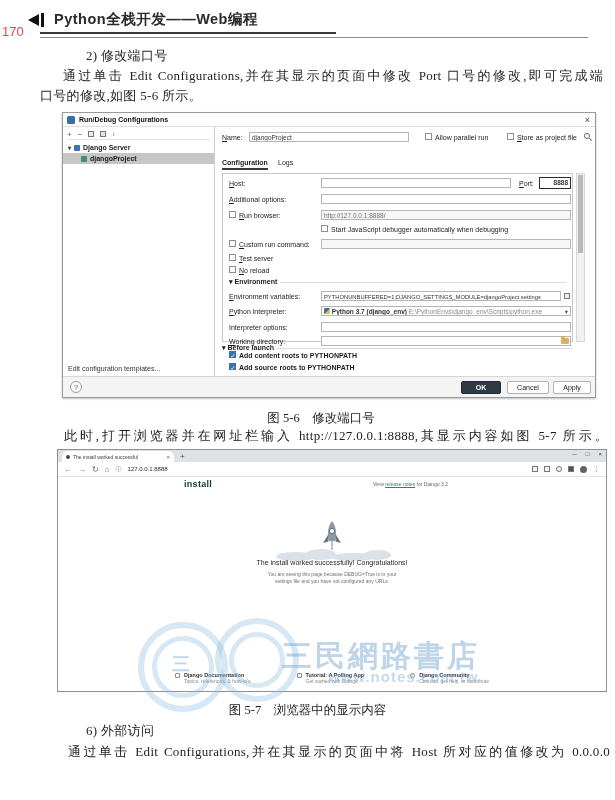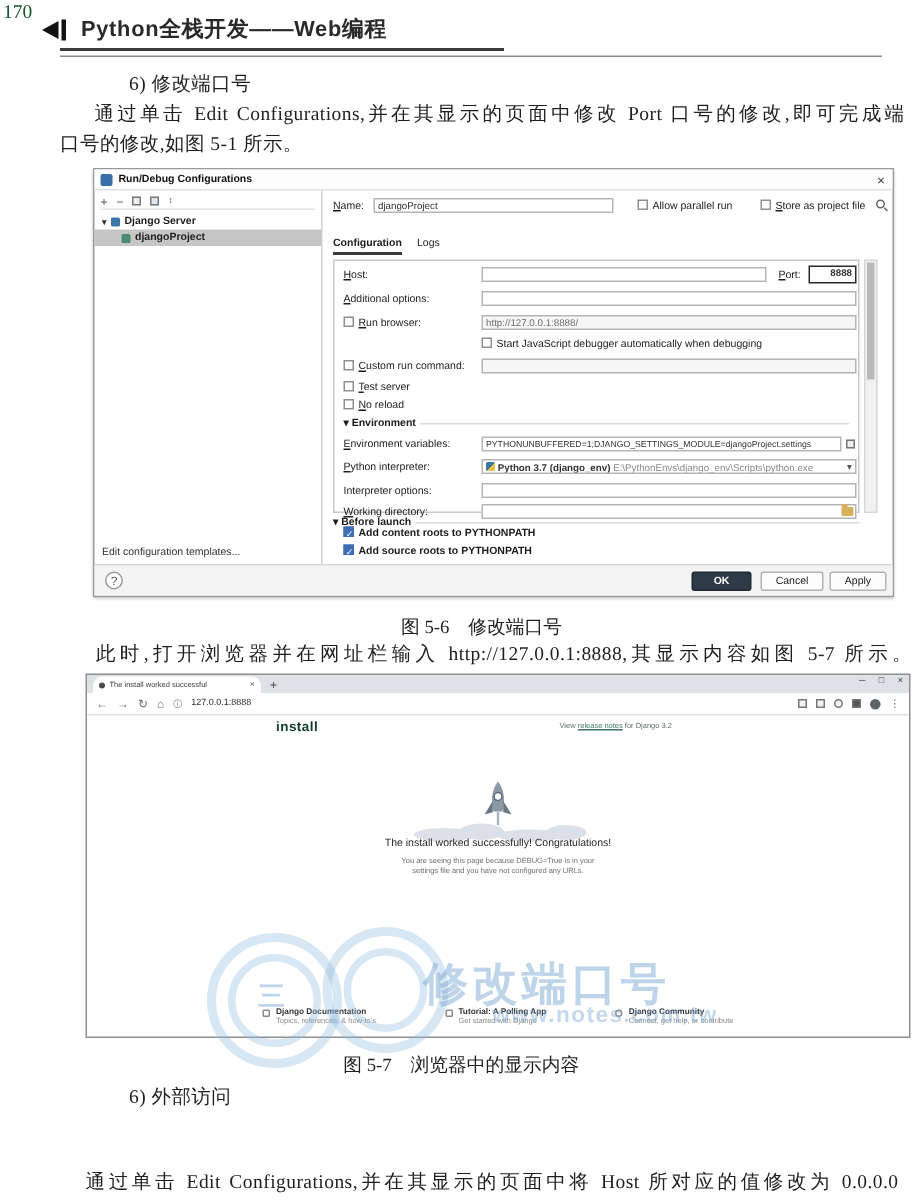--- a/index.html
+++ b/index.html
@@ -1,21 +1,21 @@
 <!DOCTYPE html>
 <html><head>
 <meta charset="utf-8">
 <style>
   * { margin:0; padding:0; box-sizing:border-box; }
   html,body { width:615px; height:800px; }
   body { font-family:"Liberation Serif", serif; background:#ffffff; color:#222; position:relative; overflow:hidden; }
   .abs { position:absolute; }
 
   
-  .pg-num { left:2px; top:0; font-size:13px; color:#14532d; font-family:Liberation Serif, serif; }
+  .pg-num { left:2px; top:24px; font-size:13px; color:#ef4444; font-family:Liberation Sans, sans-serif; }
   .tri { left:28px; top:14px; width:0; height:0; border-top:6px solid transparent; border-bottom:6px solid transparent; border-right:11px solid #111; }
   .tribar { left:41px; top:13px; width:2.5px; height:14px; background:#111; }
   .pg-title { left:54px; top:10px; font-size:14.5px; font-weight:600; color:#2a2a2a; letter-spacing:0.5px; }
   .rule1 { left:40px; top:32px; width:296px; height:2.2px; background:#3a3a3a; }
   .rule2 { left:40px; top:37px; width:548px; height:1.2px; background:#8a8a88; }
 
   
   .cn { font-size:13px; color:#1f1f1f; letter-spacing:0.3px; white-space:pre; }
   .just { white-space:normal; text-align:justify; text-align-last:justify; }
   .caption { font-size:12.5px; color:#1f1f1f; text-align:center; white-space:pre; width:100%; }
@@ -102,23 +102,23 @@
 </head>
 <body>
 
 <div class="abs pg-num">170</div>
 <div class="abs tri"></div>
 <div class="abs tribar"></div>
 <div class="abs pg-title" style="font-family:Liberation Sans, sans-serif;text-align:right;">Python全栈开发——Web编程</div>
 <div class="abs rule1"></div>
 <div class="abs rule2"></div>
 
-<div class="abs cn" style="left:86px; top:47px;">6) 修改端口号</div>
+<div class="abs cn" style="left:86px; top:47px;">2) 修改端口号</div>
 <div class="abs cn just" style="left:63px; top:67px; width:540px;">通过单击 Edit Configurations,并在其显示的页面中修改 Port 口号的修改,即可完成端</div>
-<div class="abs cn" style="left:40px; top:87px;">口号的修改,如图 5-1 所示。</div>
+<div class="abs cn" style="left:40px; top:87px;">口号的修改,如图 5-6 所示。</div>
 
 <div class="abs dlg">
   <div class="titlebar">
     <span class="appico"></span>
     <span class="ttl">Run/Debug Configurations</span>
     <span class="x">×</span>
   </div>
 
   <div class="lpanel">
     <div class="ltools">
@@ -305,19 +305,19 @@
         </span>
     </div>
   </div>
 </div>
 
 <div class="abs wm wm-ring r1"></div>
 <div class="abs wm wm-ring r1b"></div>
 <div class="abs wm wm-ring r2"></div>
 <div class="abs wm wm-ring r2b"></div>
 <div class="abs wm wm-ch">三</div>
-<div class="abs wm wm-text">修改端口号</div>
+<div class="abs wm wm-text">三民網路書店</div>
 <div class="abs wm wm-url">www.notes.com.tw</div>
 
 <div class="abs caption" style="top:702px;">图 5-7    浏览器中的显示内容</div>
 
 <div class="abs cn" style="left:86px; top:722px;">6) 外部访问</div>
-<div class="abs cn just" style="left:57px; top:743px; width:542px;margin-top:36px;">通过单击 Edit Configurations,并在其显示的页面中将 Host 所对应的值修改为 0.0.0.0</div>
+<div class="abs cn just" style="left:68px; top:743px; width:542px;">通过单击 Edit Configurations,并在其显示的页面中将 Host 所对应的值修改为 0.0.0.0</div>
 
 </body></html>

